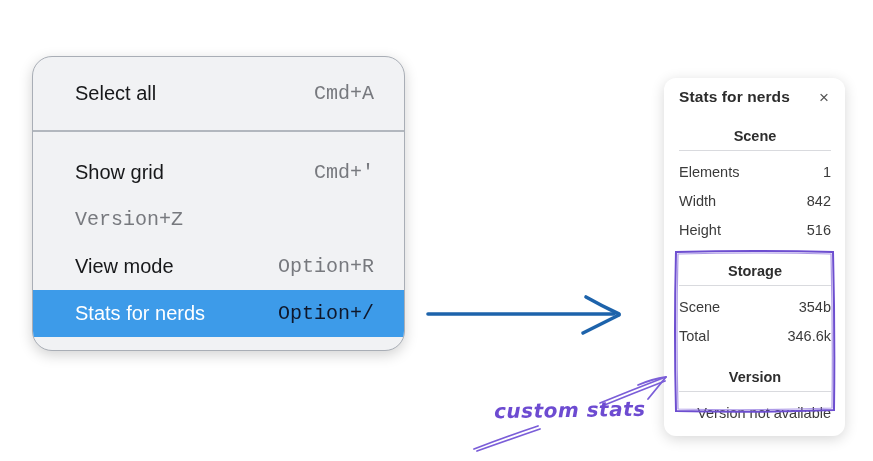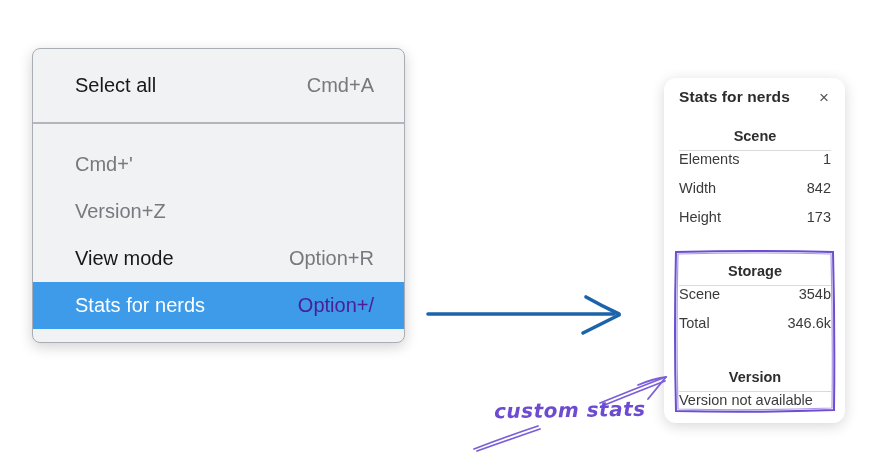--- a/index.html
+++ b/index.html
@@ -2,37 +2,37 @@
 <html><head>
 <meta charset="utf-8">
 <style>
   * { margin:0; padding:0; box-sizing:border-box; }
   html,body { width:873px; height:461px; background:#ffffff; overflow:hidden;
               font-family:"Liberation Sans", sans-serif; }
   .stage { position:relative; width:873px; height:461px; }
 
   
   .context-menu {
-    position:absolute; left:32px; top:48px; width:373px;
+    position:absolute; left:32px; top:56px; width:373px;
     background:#f1f2f4;
     border:1px solid #a9aeb6;
-    border-radius:8px;
+    border-radius:20px;
     box-shadow:0 4px 14px rgba(0,0,0,0.18);
     padding:13px 0;
     overflow:hidden;
     font-size:20px; color:#17181a;
   }
   .menu-item {
     height:47px; display:flex; align-items:center;
     justify-content:space-between;
     padding:0 30px 0 42px;
   }
-  .menu-item .shortcut { color:#77797e; }
+  .menu-item .shortcut { color:#77797e;font-family:Liberation Mono, monospace; }
   .menu-item.highlighted { background:#3d9be9; color:#ffffff; }
-  .menu-item.highlighted .shortcut { color:#4c1d95;text-align:right; }
+  .menu-item.highlighted .shortcut { color:#0f172a;text-align:right; }
   .menu-divider {
     border-top:2px solid #b2b7be;
     margin:13px 0 17px 0;
   }
 
   
   .stats-panel {
     position:absolute; left:664px; top:78px; width:181px;
     background:#ffffff;
     border-radius:12px;
@@ -45,25 +45,25 @@
   .close-btn {
     font-size:17px; color:#555; line-height:1; cursor:default;
     background:none; border:none; font-family:"Liberation Sans", sans-serif;
     padding:0 2px;
   }
   .section-title {
     font-size:14.5px; font-weight:bold; text-align:center; color:#2e2e2e;
     padding-bottom:6px; border-bottom:1px solid #d9dade; margin-top:25px;
   }
   .stat-row {
-    height:29px; display:flex; align-items:flex-start; justify-content:space-between;
+    height:29px; display:flex; align-items:flex-end; justify-content:space-between;
     font-size:14.5px;
   }
   .stat-row .stat-value { text-align:right; }
-  .section-note { font-size:14.5px; text-align:left; padding-bottom:2px; }
+  .section-note { font-size:14.5px; text-align:right; margin-top:13px; padding-bottom:2px; }
 
   
   .overlay { position:absolute; left:0; top:0; width:873px; height:461px; }
   .custom-stats-label {
     position:absolute; left:494px; top:398px;
     font-family:"DejaVu Sans", sans-serif; font-style:italic;
     font-size:20px; font-weight:bold; letter-spacing:0.5px;
     color:#6d4bd1; transform:rotate(-1deg);
     white-space:nowrap;
   }
@@ -73,20 +73,21 @@
 
 <div class="stage">
 
   <div class="context-menu">
     <div class="menu-item">
       <span>Select all</span>
       <span class="shortcut">Cmd+A</span>
     </div>
     <div class="menu-divider"></div>
     <div class="menu-item">
+      <span>Show grid</span>
       <span class="shortcut">Cmd+'</span>
     </div>
     <div class="menu-item">
       <span class="shortcut">Version+Z</span>
     </div>
     <div class="menu-item">
       <span>View mode</span>
       <span class="shortcut">Option+R</span>
     </div>
     <div class="menu-item highlighted">
@@ -106,21 +107,21 @@
       <div class="stat-row">
         <span>Elements</span>
         <span class="stat-value">1</span>
       </div>
       <div class="stat-row">
         <span>Width</span>
         <span class="stat-value">842</span>
       </div>
       <div class="stat-row">
         <span>Height</span>
-        <span class="stat-value">173</span>
+        <span class="stat-value">516</span>
       </div>
     </div>
 
     <div>
       <div class="section-title">Storage</div>
       <div class="stat-row">
         <span>Scene</span>
         <span class="stat-value">354b</span>
       </div>
       <div class="stat-row">

